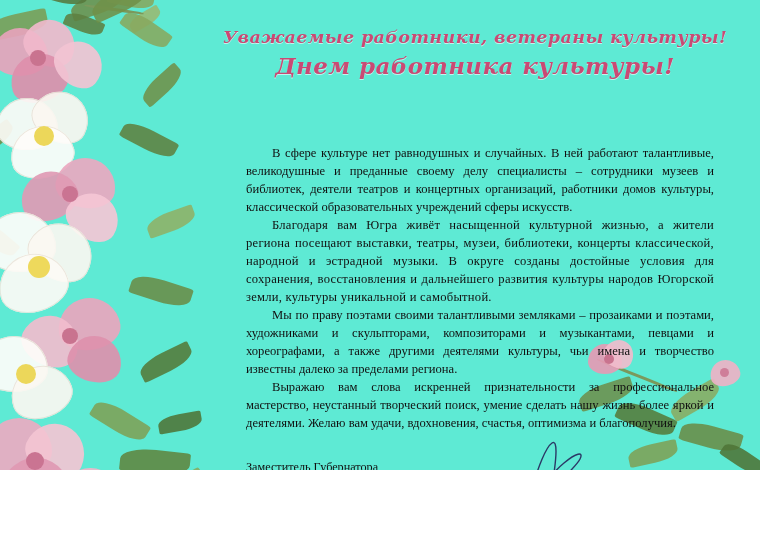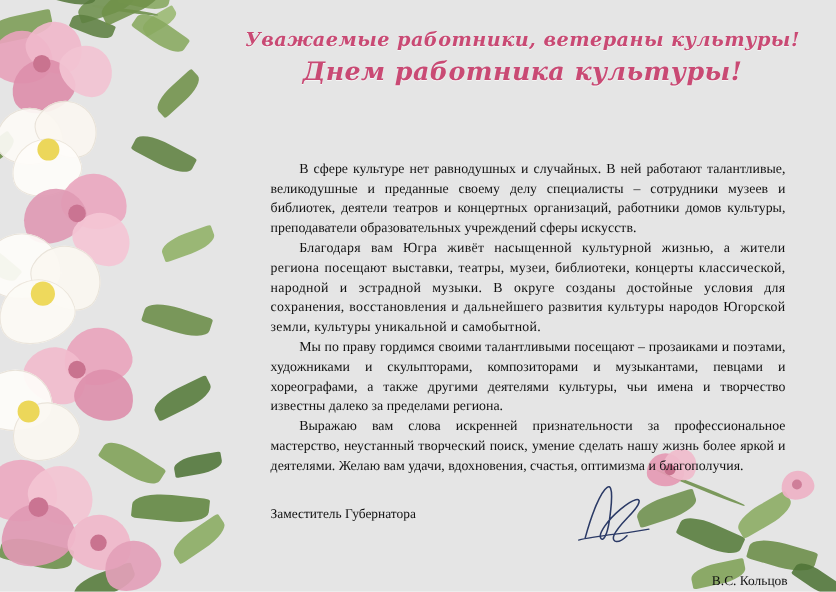--- a/index.html
+++ b/index.html
@@ -9,22 +9,22 @@
   body {
     width: 760px;
     height: 538px;
     overflow: hidden;
     background: #ffffff;
     font-family: "Liberation Serif", serif;
   }
   .card {
     position: relative;
     width: 760px;
-    height: 538px;
-    background: #e5e5e5;
+    height: 470px;
+    background: #5eead4;
     overflow: hidden;
   }
 
   
   .floral {
     position: absolute;
     pointer-events: none;
   }
   .petal {
     position: absolute;
@@ -223,23 +223,23 @@
     <div class="petal" style="left:140px; top:20px;  width:30px; height:26px; background:#eeb2c6; transform:rotate(-14deg);"></div>
     <div class="center-dot" style="left:150px; top:28px; width:9px; height:9px; background:#cf7e99;"></div>
   </div>
 
   <div class="headline">
     <span class="l1">Уважаемые работники, ветераны культуры!</span>
     <span class="l3">Днем работника культуры!</span>
   </div>
 
   <div class="body-text">
-    <p>В сфере культуре нет равнодушных и случайных. В ней работают талантливые, великодушные и преданные своему делу специалисты – сотрудники музеев и библиотек, деятели театров и концертных организаций, работники домов культуры, преподаватели образовательных учреждений сферы искусств.</p>
+    <p>В сфере культуре нет равнодушных и случайных. В ней работают талантливые, великодушные и преданные своему делу специалисты – сотрудники музеев и библиотек, деятели театров и концертных организаций, работники домов культуры, классической образовательных учреждений сферы искусств.</p>
     <p class="spaced">Благодаря вам Югра живёт насыщенной культурной жизнью, а жители региона посещают выставки, театры, музеи, библиотеки, концерты классической, народной и эстрадной музыки. В округе созданы достойные условия для сохранения, восстановления и дальнейшего развития культуры народов Югорской земли, культуры уникальной и самобытной.</p>
-    <p>Мы по праву гордимся своими талантливыми посещают – прозаиками и поэтами, художниками и скульпторами, композиторами и музыкантами, певцами и хореографами, а также другими деятелями культуры, чьи имена и творчество известны далеко за пределами региона.</p>
+    <p>Мы по праву поэтами своими талантливыми земляками – прозаиками и поэтами, художниками и скульпторами, композиторами и музыкантами, певцами и хореографами, а также другими деятелями культуры, чьи имена и творчество известны далеко за пределами региона.</p>
     <p>Выражаю вам слова искренней признательности за профессиональное мастерство, неустанный творческий поиск, умение сделать нашу жизнь более яркой и деятелями. Желаю вам удачи, вдохновения, счастья, оптимизма и благополучия.</p>
   </div>
 
   <div class="signature-block">
     <div class="sig-left">
       <div>Заместитель Губернатора</div>
     </div>
     <div class="sig-mark">
       <svg width="90" height="60" viewBox="0 0 90 60">
         <path d="M14 52 C20 30, 28 10, 34 6 C40 2, 38 22, 36 36 C34 50, 30 56, 28 52 C26 48, 34 36, 46 26 C58 16, 66 14, 62 22 C58 30, 44 40, 40 50 C38 56, 44 58, 52 50" fill="none" stroke="#2b3a66" stroke-width="1.4" stroke-linecap="round"></path>

